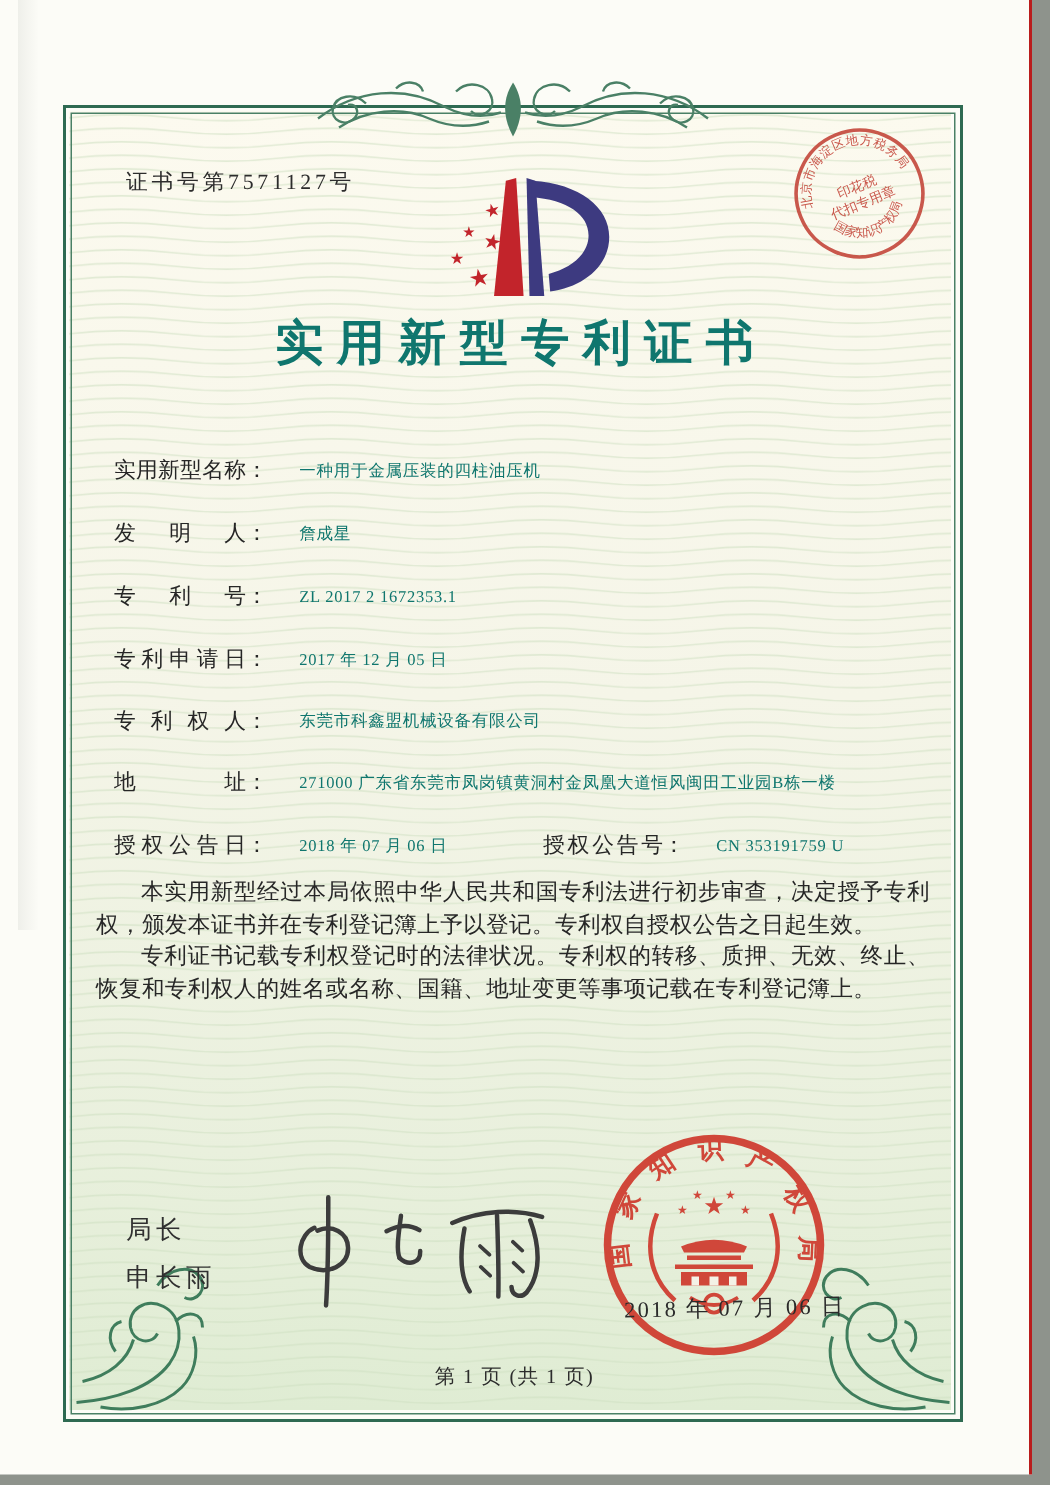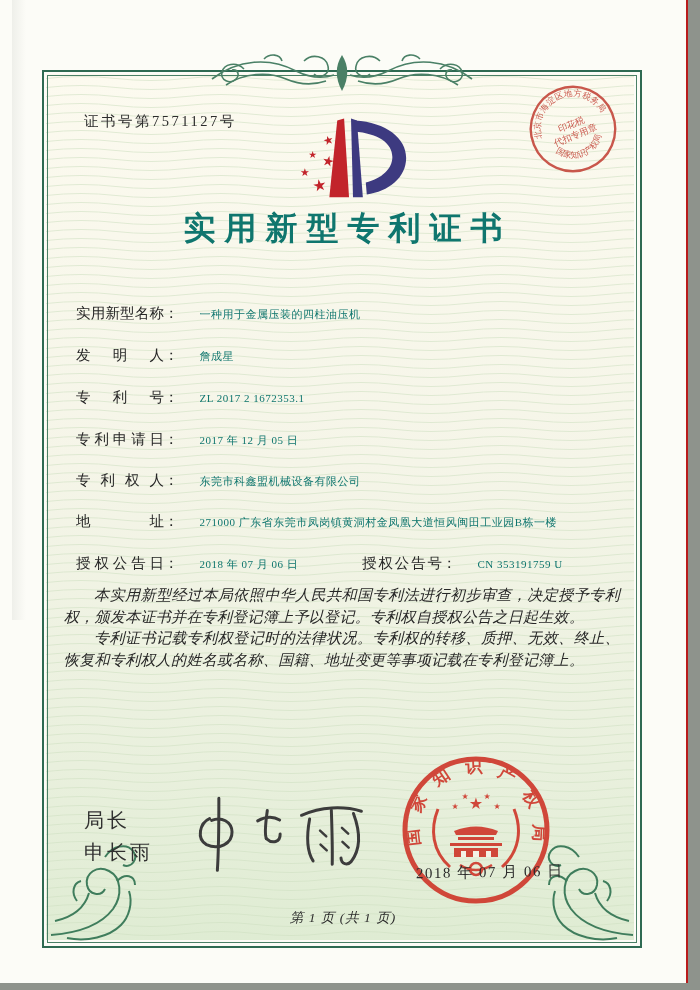--- a/index.html
+++ b/index.html
@@ -18,27 +18,27 @@
   .certno{position:absolute;left:84px;top:112px;font-size:14.5px;letter-spacing:2.5px;color:#2c2c2c;}
   .logo{position:absolute;left:288px;top:112px;}
   .title{position:absolute;left:0;top:207px;width:686px;text-align:center;font-size:32px;font-weight:bold;letter-spacing:9px;text-indent:9px;color:#0f766e;}
   .row{position:absolute;left:76px;width:560px;}
   .lab{display:inline-flex;justify-content:space-between;width:88px;vertical-align:top;font-size:14.5px;color:#262626;}
   .lab5{width:80px;}
   .colon{font-size:14.5px;color:#262626;}
   .val{display:inline-block;vertical-align:top;margin-left:21px;font-size:11px;color:#0f766e;max-width:445px;line-height:21px;letter-spacing:.5px;}
   .grant-right{position:absolute;left:286px;top:0;white-space:nowrap;}
   .paras{position:absolute;left:64px;top:585px;width:556px;}
-  .paras p{margin:0;text-indent:2em;font-size:15px;line-height:21.5px;text-align:justify;color:#262626;letter-spacing:.3px;font-style:italic;}
-  .director{position:absolute;left:84px;top:804px;font-size:20px;letter-spacing:3px;color:#303030;line-height:32px;}
+  .paras p{margin:0;text-indent:2em;font-size:15px;line-height:21.5px;text-align:justify;color:#262626;letter-spacing:.3px;}
+  .director{position:absolute;left:84px;top:804px;font-size:17px;letter-spacing:3px;color:#303030;line-height:32px;}
   .sig{position:absolute;left:182px;top:786px;transform:rotate(-2deg);}
   .stamp{position:absolute;left:527px;top:83px;transform:rotate(-22deg);opacity:.9;}
   .seal{position:absolute;left:398px;top:751px;opacity:.93;}
   .seal-date{position:absolute;left:416px;top:863px;font-size:15px;letter-spacing:1.5px;color:#2b2b2b;transform:rotate(-1deg);white-space:nowrap;}
-  .footer{position:absolute;left:0;top:909px;width:686px;text-align:center;font-size:13.5px;color:#2c2c2c;letter-spacing:1px;font-style:italic;}
+  .footer{position:absolute;left:0;top:909px;width:686px;text-align:center;font-size:13.5px;color:#2c2c2c;letter-spacing:1px;}
   svg text{font-family:"Liberation Serif","DejaVu Serif",serif;}
 </style>
 </head>
 <body>
 
 <div class="scan">
   <div class="page">
     <div class="crease"></div>
 
     <div class="frame">

